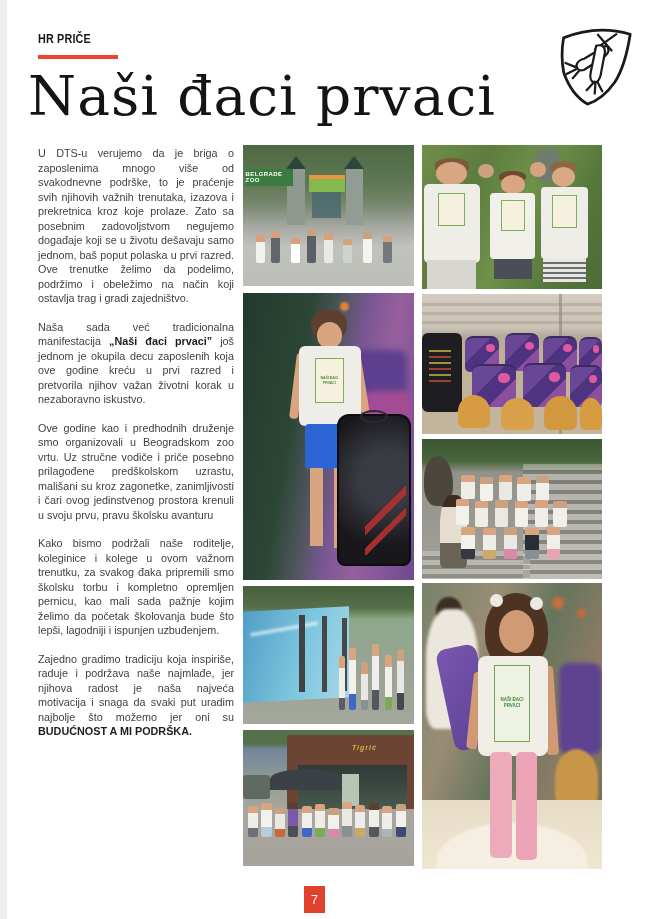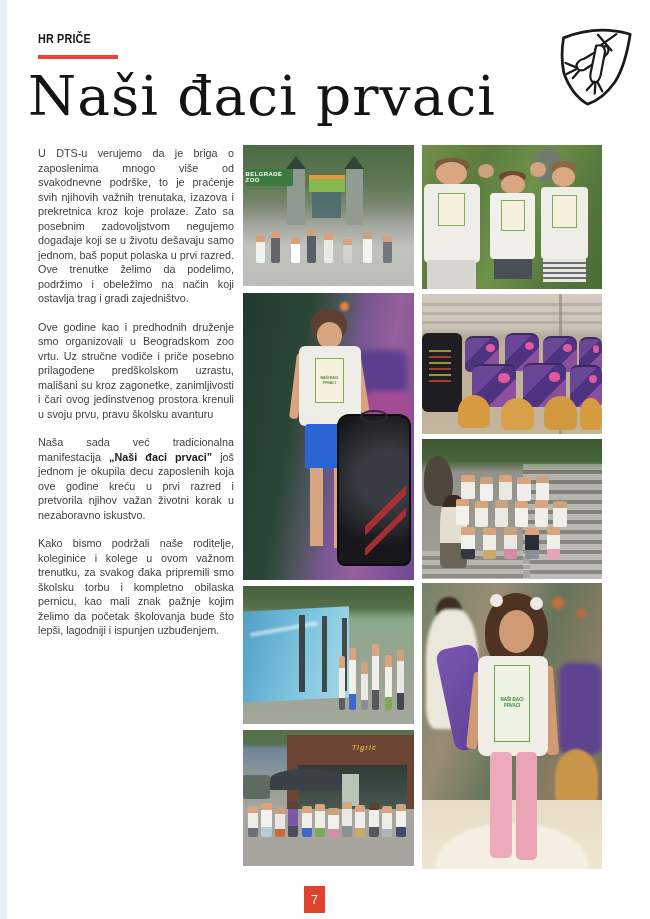--- a/index.html
+++ b/index.html
@@ -237,23 +237,24 @@
             <path d="M55 69 L61 79"></path>
         </g>
       </g>
     </svg>
   </div>
 
   <h1 class="ab title" style="margin:0;font-weight:normal;">Naši đaci prvaci</h1>
 
   <div class="ab article">
       <p class="para"><span>U DTS-u verujemo da je briga o zaposlenima mnogo više od svakodnevne podrške, to je praćenje svih njihovih važnih trenutaka, izazova i prekretnica kroz koje prolaze. Zato sa posebnim zadovoljstvom negujemo događaje koji se u životu dešavaju samo jednom, baš poput polaska u prvi razred. Ove trenutke želimo da podelimo, podržimo i obeležimo na način koji ostavlja trag i gradi zajedništvo.</span></p>
+      <p class="para"><span>Naša sada već tradicionalna manifestacija </span><strong>„Naši đaci prvaci”</strong><span> još jednom je okupila decu zaposlenih koja ove godine kreću u prvi razred i pretvorila njihov važan životni korak u nezaboravno iskustvo.</span></p>
       <p class="para"><span>Ove godine kao i predhodnih druženje smo organizovali u Beogradskom zoo vrtu. Uz stručne vodiče i priče posebno prilagođene predškolskom uzrastu, mališani su kroz zagonetke, zanimljivosti i čari ovog jedinstvenog prostora krenuli u svoju prvu, pravu školsku avanturu</span></p>
-      <p class="para"><span>Naša sada već tradicionalna manifestacija </span><strong>„Naši đaci prvaci”</strong><span> još jednom je okupila decu zaposlenih koja ove godine kreću u prvi razred i pretvorila njihov važan životni korak u nezaboravno iskustvo.</span></p>
-      <p class="para"><span>Kako bismo podržali naše roditelje, koleginice i kolege u ovom važnom trenutku, za svakog đaka pripremili smo školsku torbu i kompletno obilaska pernicu, kao mali znak pažnje kojim želimo da početak školovanja bude što lepši, lagodniji i ispunjen uzbuđenjem.</span></p>
+      <p class="para"><span>Kako bismo podržali naše roditelje, koleginice i kolege u ovom važnom trenutku, za svakog đaka pripremili smo školsku torbu i kompletno opremljen pernicu, kao mali sada pažnje kojim želimo da početak školovanja bude što lepši, lagodniji i ispunjen uzbuđenjem.</span></p>
+      <p class="para"><span>Zajedno gradimo tradiciju koja inspiriše, raduje i podržava naše najmlađe, jer njihova radost je naša najveća motivacija i snaga da svaki put uradim najbolje što možemo jer oni su </span><strong>BUDUĆNOST A MI PODRŠKA.</strong></p>
     </div>
 
   <div class="ph m1">
     <div class="roof-l"></div>
       <div class="roof-r"></div>
     <div class="tower-l"></div>
       <div class="tower-r"></div>
     <div class="zoo-sign">BELGRADE ZOO</div>
     <div class="banner"></div>
     <div class="gate"></div>

